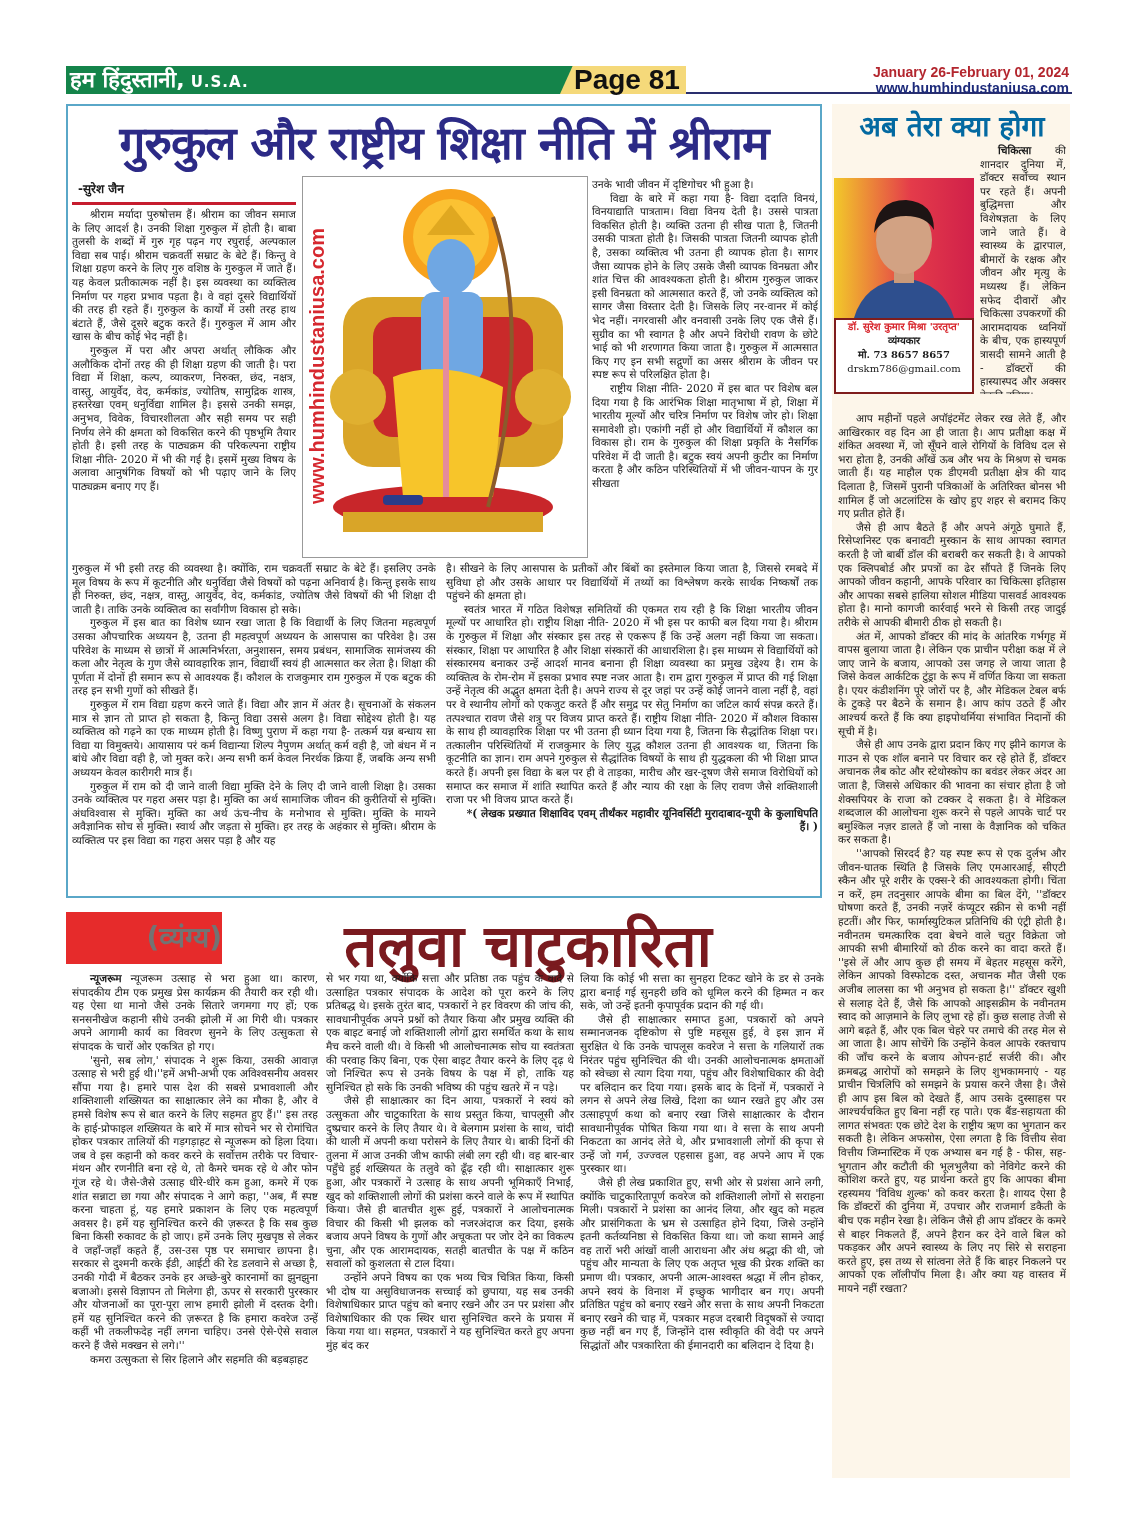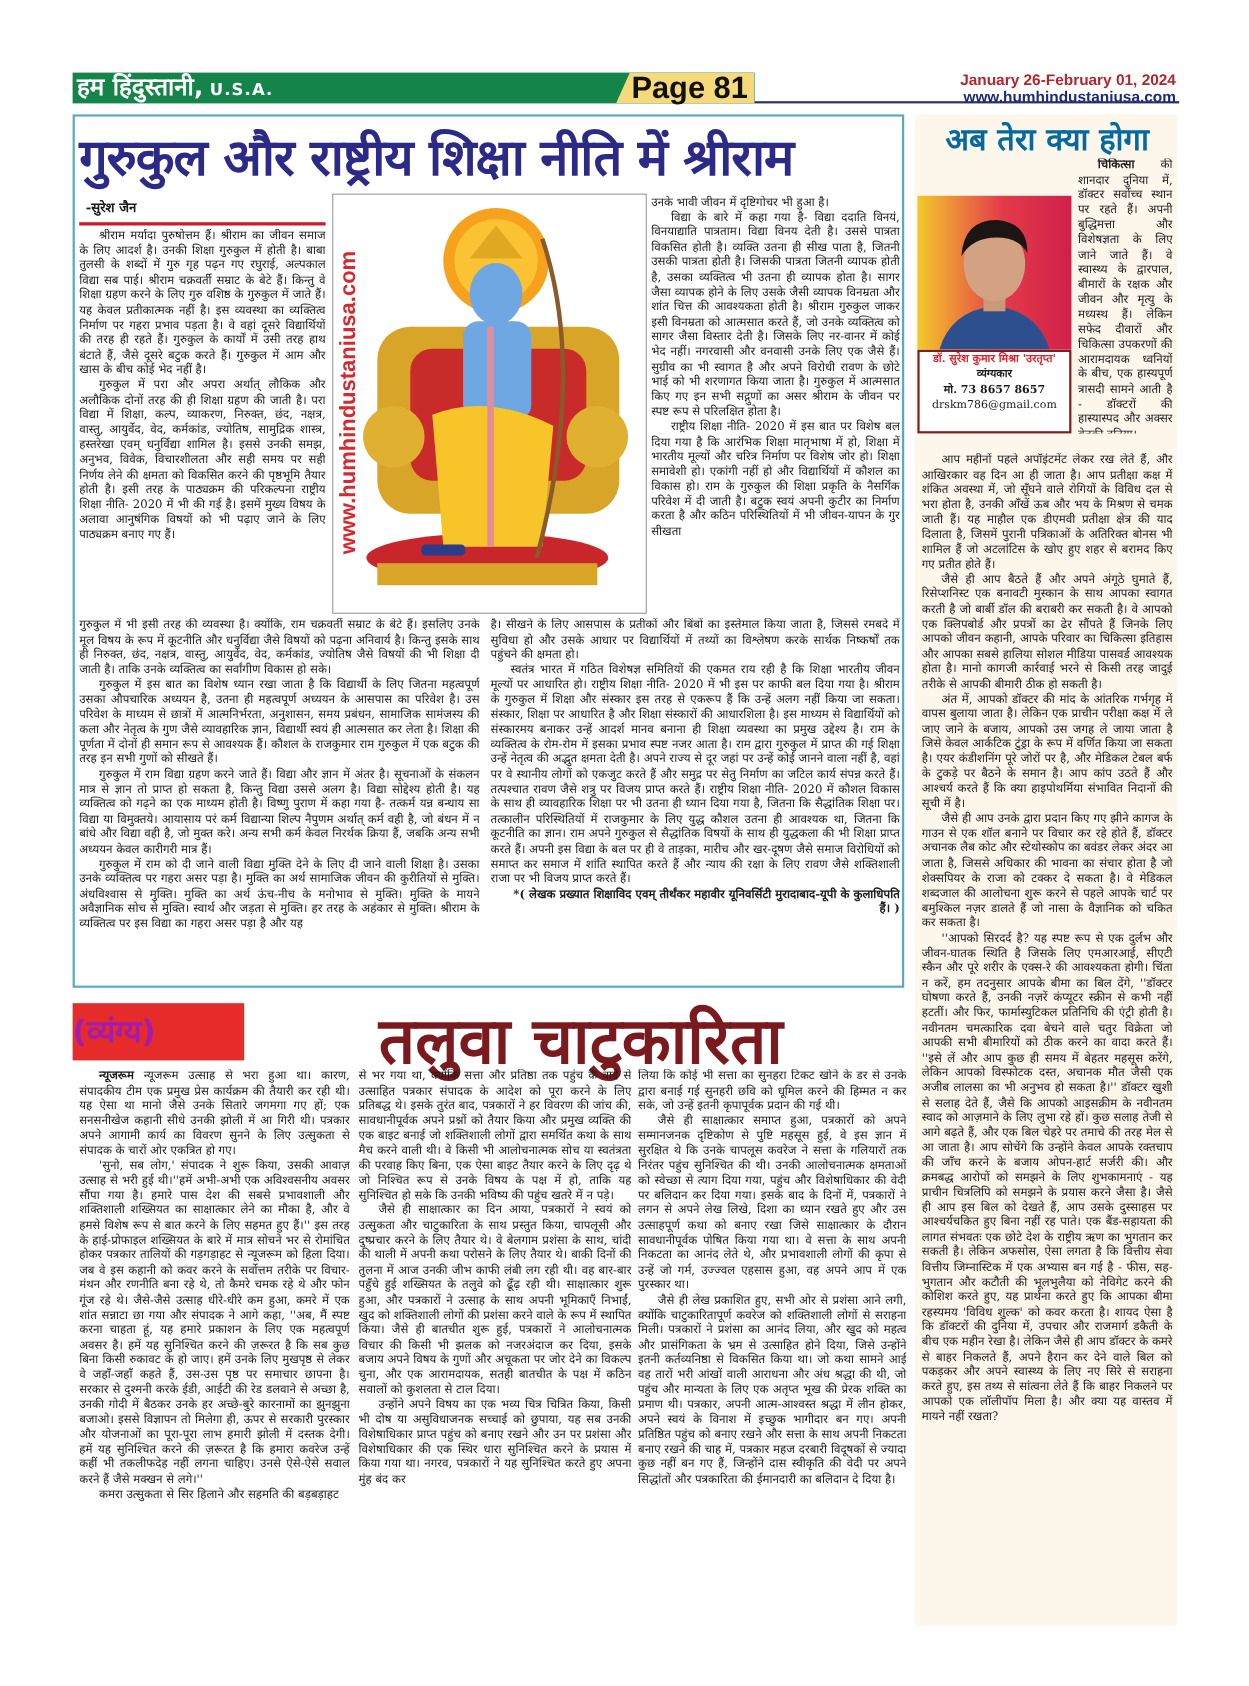--- a/index.html
+++ b/index.html
@@ -7,33 +7,33 @@
   .masthead { position:absolute; left:66px; top:66px; width:620px; height:28px; background:#14844a; }
   .mast-title { position:absolute; left:70px; top:66px; height:28px; line-height:28px; color:#fff; font-family:"DejaVu Sans", sans-serif; font-weight:bold; font-size:22px; white-space:nowrap;text-align:right; }
   .mast-usa { font-size:15px; letter-spacing:1px; margin-left:6px; }
   .page-tab { position:absolute; left:560px; top:66px; width:126px; height:28px; background:#f5d97a; clip-path:polygon(10% 0,100% 0,100% 100%,0 100%); }
   .page-label { position:absolute; left:574px; top:66px; height:28px; line-height:28px; font-family:"Liberation Sans", sans-serif; font-weight:bold; font-size:28px; color:#111; }
   .mast-line { position:absolute; left:686px; top:92px; width:386px; height:2px; background:#2a2f6e; }
   .date { position:absolute; right:66px; top:64px; font-family:"Liberation Sans", sans-serif; font-size:14px; font-weight:bold; color:#b3262e; text-align:right; }
   .site { position:absolute; right:66px; top:80px; font-family:"Liberation Sans", sans-serif; font-size:14px; font-weight:bold; color:#1c2a7a; text-align:right; }
 
   .box1 { position:absolute; left:66px; top:104px; width:756px; height:794px; border:2px solid #5aa7c8; box-sizing:border-box; }
-  .headline1 { position:absolute; left:72px; top:110px; width:744px; text-align:left; font-family:"DejaVu Sans", sans-serif; font-weight:bold; font-size:46px; color:#2c2a86; letter-spacing:-1px; white-space:nowrap; }
+  .headline1 { position:absolute; left:72px; top:110px; width:744px; text-align:center; font-family:"DejaVu Sans", sans-serif; font-weight:bold; font-size:46px; color:#2c2a86; letter-spacing:-1px; white-space:nowrap; }
   .byline { position:absolute; left:78px; top:180px; font-size:12px; font-weight:bold; }
   .byrule { position:absolute; left:72px; top:202px; width:224px; height:3px; background:#c61c2e; }
   .col { position:absolute; font-size:10.6px; line-height:13.6px; text-align:justify; overflow:hidden; }
   .col p { margin:0; text-indent:18px; }
   .col p.noind { text-indent:0; }
   .imgbox { position:absolute; left:302px; top:176px; width:284px; height:380px; border:1px solid #999; background:#fff; overflow:hidden; }
   .vert-site { position:absolute; left:302px; top:176px; width:30px; height:380px; }
   .vert-site span { position:absolute; left:15px; top:190px; transform:translate(-50%,-50%) rotate(-90deg); white-space:nowrap; color:#d6282f; font-family:"Liberation Sans", sans-serif; font-weight:bold; font-size:20px; }
   .note { font-weight:bold; }
 
   .vyang-box { position:absolute; left:66px; top:912px; width:156px; height:52px; background:#e62b2b; }
-  .vyang-label { position:absolute; left:66px; top:912px; width:156px; height:52px; line-height:52px; text-align:left; color:#a21caf; font-family:"DejaVu Sans", sans-serif; font-weight:bold; font-size:28px; }
+  .vyang-label { position:absolute; left:66px; top:912px; width:156px; height:52px; line-height:52px; text-align:right; color:#737373; font-family:"DejaVu Sans", sans-serif; font-weight:bold; font-size:28px; }
   .headline2 { position:absolute; left:230px; top:904px; width:596px; text-align:center; font-family:"DejaVu Sans", sans-serif; font-weight:bold; font-size:58px; color:#7a1a1f; white-space:nowrap; }
 
   .sidebar { position:absolute; left:832px; top:104px; width:238px; height:1374px; background:#fdf6ea; }
   .side-head { position:absolute; left:836px; top:106px; width:232px; text-align:center; font-family:"DejaVu Sans", sans-serif; font-weight:bold; font-size:28px; color:#0369a1; white-space:nowrap; }
   .photo { position:absolute; left:834px; top:178px; width:140px; height:140px; background:linear-gradient(90deg,#f2c92a 0%,#e43b4a 55%,#d0204a 100%); overflow:hidden; }
   .caption-box { position:absolute; left:834px; top:318px; width:140px; height:76px; background:#fff; border:2px solid #7f1d1d; box-sizing:border-box; text-align:center; font-size:10px; line-height:14px; }
   .cap-name { color:#d8282f; font-weight:bold; }
   .cap-bold { font-weight:bold; }
 </style>
 </head>
@@ -106,21 +106,21 @@
 <div class="headline2" data-name="satire-headline">तलुवा चाटुकारिता</div>
 
 <div class="col" style="left:72px; top:972px; width:246px; height:502px;" data-name="satire-column-1">
   <p data-name="paragraph"><b data-name="newsroom-lead">न्यूजरूम</b> <span>न्यूजरूम उत्साह से भरा हुआ था। कारण, संपादकीय टीम एक प्रमुख प्रेस कार्यक्रम की तैयारी कर रही थी। यह ऐसा था मानो जैसे उनके सितारे जगमगा गए हों; एक सनसनीखेज कहानी सीधे उनकी झोली में आ गिरी थी। पत्रकार अपने आगामी कार्य का विवरण सुनने के लिए उत्सुकता से संपादक के चारों ओर एकत्रित हो गए।</span></p>
   <p data-name="paragraph">'सुनो, सब लोग,' संपादक ने शुरू किया, उसकी आवाज़ उत्साह से भरी हुई थी।''हमें अभी-अभी एक अविश्वसनीय अवसर सौंपा गया है। हमारे पास देश की सबसे प्रभावशाली और शक्तिशाली शख्सियत का साक्षात्कार लेने का मौका है, और वे हमसे विशेष रूप से बात करने के लिए सहमत हुए हैं।'' इस तरह के हाई-प्रोफाइल शख्सियत के बारे में मात्र सोचने भर से रोमांचित होकर पत्रकार तालियों की गड़गड़ाहट से न्यूजरूम को हिला दिया। जब वे इस कहानी को कवर करने के सर्वोत्तम तरीके पर विचार-मंथन और रणनीति बना रहे थे, तो कैमरे चमक रहे थे और फोन गूंज रहे थे। जैसे-जैसे उत्साह धीरे-धीरे कम हुआ, कमरे में एक शांत सन्नाटा छा गया और संपादक ने आगे कहा, ''अब, मैं स्पष्ट करना चाहता हूं, यह हमारे प्रकाशन के लिए एक महत्वपूर्ण अवसर है। हमें यह सुनिश्चित करने की ज़रूरत है कि सब कुछ बिना किसी रुकावट के हो जाए। हमें उनके लिए मुखपृष्ठ से लेकर वे जहाँ-जहाँ कहते हैं, उस-उस पृष्ठ पर समाचार छापना है। सरकार से दुश्मनी करके ईडी, आईटी की रेड डलवाने से अच्छा है, उनकी गोदी में बैठकर उनके हर अच्छे-बुरे कारनामों का झुनझुना बजाओ। इससे विज्ञापन तो मिलेगा ही, ऊपर से सरकारी पुरस्कार और योजनाओं का पूरा-पूरा लाभ हमारी झोली में दस्तक देगी। हमें यह सुनिश्चित करने की ज़रूरत है कि हमारा कवरेज उन्हें कहीं भी तकलीफदेह नहीं लगना चाहिए। उनसे ऐसे-ऐसे सवाल करने हैं जैसे मक्खन से लगे।''</p>
   <p data-name="paragraph">कमरा उत्सुकता से सिर हिलाने और सहमति की बड़बड़ाहट</p>
 </div>
 <div class="col" style="left:326px; top:972px; width:248px; height:502px;" data-name="satire-column-2">
   <p class="noind" data-name="paragraph">से भर गया था, क्योंकि सत्ता और प्रतिष्ठा तक पहुंच के वादे से उत्साहित पत्रकार संपादक के आदेश को पूरा करने के लिए प्रतिबद्ध थे। इसके तुरंत बाद, पत्रकारों ने हर विवरण की जांच की, सावधानीपूर्वक अपने प्रश्नों को तैयार किया और प्रमुख व्यक्ति की एक बाइट बनाई जो शक्तिशाली लोगों द्वारा समर्थित कथा के साथ मैच करने वाली थी। वे किसी भी आलोचनात्मक सोच या स्वतंत्रता की परवाह किए बिना, एक ऐसा बाइट तैयार करने के लिए दृढ़ थे जो निश्चित रूप से उनके विषय के पक्ष में हो, ताकि यह सुनिश्चित हो सके कि उनकी भविष्य की पहुंच खतरे में न पड़े।</p>
   <p data-name="paragraph">जैसे ही साक्षात्कार का दिन आया, पत्रकारों ने स्वयं को उत्सुकता और चाटुकारिता के साथ प्रस्तुत किया, चापलूसी और दुष्प्रचार करने के लिए तैयार थे। वे बेलगाम प्रशंसा के साथ, चांदी की थाली में अपनी कथा परोसने के लिए तैयार थे। बाकी दिनों की तुलना में आज उनकी जीभ काफी लंबी लग रही थी। वह बार-बार पहुँचे हुई शख्सियत के तलुवे को ढूँढ़ रही थी। साक्षात्कार शुरू हुआ, और पत्रकारों ने उत्साह के साथ अपनी भूमिकाएँ निभाईं, खुद को शक्तिशाली लोगों की प्रशंसा करने वाले के रूप में स्थापित किया। जैसे ही बातचीत शुरू हुई, पत्रकारों ने आलोचनात्मक विचार की किसी भी झलक को नजरअंदाज कर दिया, इसके बजाय अपने विषय के गुणों और अचूकता पर जोर देने का विकल्प चुना, और एक आरामदायक, सतही बातचीत के पक्ष में कठिन सवालों को कुशलता से टाल दिया।</p>
-  <p data-name="paragraph">उन्होंने अपने विषय का एक भव्य चित्र चित्रित किया, किसी भी दोष या असुविधाजनक सच्चाई को छुपाया, यह सब उनकी विशेषाधिकार प्राप्त पहुंच को बनाए रखने और उन पर प्रशंसा और विशेषाधिकार की एक स्थिर धारा सुनिश्चित करने के प्रयास में किया गया था। नगरव, पत्रकारों ने यह सुनिश्चित करते हुए अपना मुंह बंद कर</p>
+  <p data-name="paragraph">उन्होंने अपने विषय का एक भव्य चित्र चित्रित किया, किसी भी दोष या असुविधाजनक सच्चाई को छुपाया, यह सब उनकी विशेषाधिकार प्राप्त पहुंच को बनाए रखने और उन पर प्रशंसा और विशेषाधिकार की एक स्थिर धारा सुनिश्चित करने के प्रयास में किया गया था। सहमत, पत्रकारों ने यह सुनिश्चित करते हुए अपना मुंह बंद कर</p>
 </div>
 <div class="col" style="left:580px; top:972px; width:244px; height:502px;" data-name="satire-column-3">
   <p class="noind" data-name="paragraph">लिया कि कोई भी सत्ता का सुनहरा टिकट खोने के डर से उनके द्वारा बनाई गई सुनहरी छवि को धूमिल करने की हिम्मत न कर सके, जो उन्हें इतनी कृपापूर्वक प्रदान की गई थी।</p>
   <p data-name="paragraph">जैसे ही साक्षात्कार समाप्त हुआ, पत्रकारों को अपने सम्मानजनक दृष्टिकोण से पुष्टि महसूस हुई, वे इस ज्ञान में सुरक्षित थे कि उनके चापलूस कवरेज ने सत्ता के गलियारों तक निरंतर पहुंच सुनिश्चित की थी। उनकी आलोचनात्मक क्षमताओं को स्वेच्छा से त्याग दिया गया, पहुंच और विशेषाधिकार की वेदी पर बलिदान कर दिया गया। इसके बाद के दिनों में, पत्रकारों ने लगन से अपने लेख लिखे, दिशा का ध्यान रखते हुए और उस उत्साहपूर्ण कथा को बनाए रखा जिसे साक्षात्कार के दौरान सावधानीपूर्वक पोषित किया गया था। वे सत्ता के साथ अपनी निकटता का आनंद लेते थे, और प्रभावशाली लोगों की कृपा से उन्हें जो गर्म, उज्ज्वल एहसास हुआ, वह अपने आप में एक पुरस्कार था।</p>
   <p data-name="paragraph">जैसे ही लेख प्रकाशित हुए, सभी ओर से प्रशंसा आने लगी, क्योंकि चाटुकारितापूर्ण कवरेज को शक्तिशाली लोगों से सराहना मिली। पत्रकारों ने प्रशंसा का आनंद लिया, और खुद को महत्व और प्रासंगिकता के भ्रम से उत्साहित होने दिया, जिसे उन्होंने इतनी कर्तव्यनिष्ठा से विकसित किया था। जो कथा सामने आई वह तारों भरी आंखों वाली आराधना और अंध श्रद्धा की थी, जो पहुंच और मान्यता के लिए एक अतृप्त भूख की प्रेरक शक्ति का प्रमाण थी। पत्रकार, अपनी आत्म-आश्वस्त श्रद्धा में लीन होकर, अपने स्वयं के विनाश में इच्छुक भागीदार बन गए। अपनी प्रतिष्ठित पहुंच को बनाए रखने और सत्ता के साथ अपनी निकटता बनाए रखने की चाह में, पत्रकार महज दरबारी विदूषकों से ज्यादा कुछ नहीं बन गए हैं, जिन्होंने दास स्वीकृति की वेदी पर अपने सिद्धांतों और पत्रकारिता की ईमानदारी का बलिदान दे दिया है।</p>
 </div>
 
 <div class="sidebar" data-name="sidebar-column"></div>
 <div class="side-head" data-name="sidebar-headline">अब तेरा क्या होगा</div>
 

